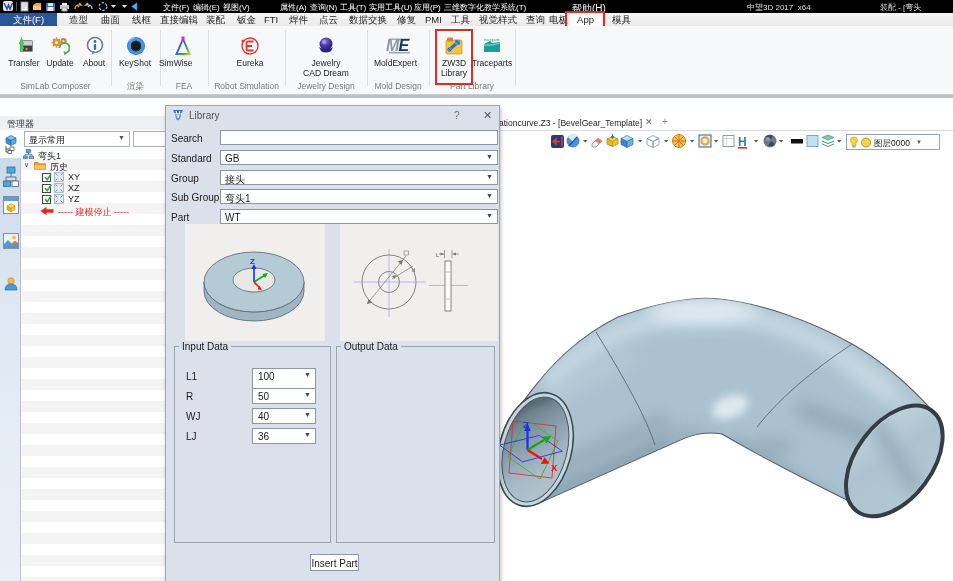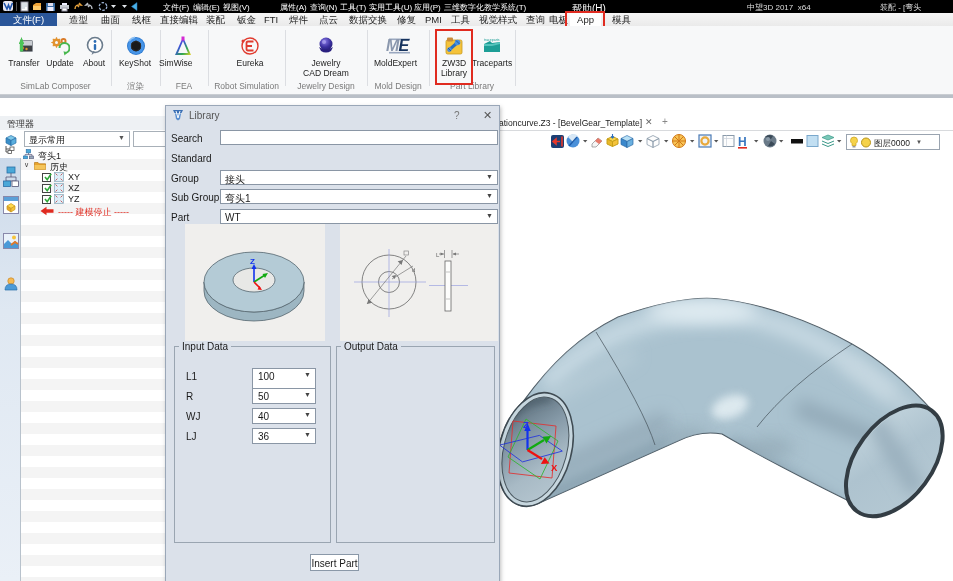--- a/index.html
+++ b/index.html
@@ -448,20 +448,21 @@
       <path d="M1 1 h10 l-1.5 3 h-7 z" fill="#3a6fb5"></path>
       <path d="M3 4.5 h6 l-1 5.5 l-2 1.5 l-2 -1.5 z" fill="#5a8fd0"></path>
       <path d="M4 2 l2 7 l2 -7" stroke="#fff" stroke-width="1" fill="none"></path>
     </svg>
  <span class="abs" style="left:23px;top:4px;color:#555">Library</span>
  <span class="abs" style="left:288px;top:4px;color:#777">?</span>
  <span class="abs" style="left:317px;top:3px;color:#555;font-size:11px">✕</span>
  <span class="abs" style="left:5px;top:27px">Search</span>
  <div class="abs" style="left:54px;top:24px;width:278px;height:15px;background:#fff;border:1px solid #8a96a5"></div>
  <span class="abs" style="left:5px;top:47px">Standard</span>
+ <div class="abs" style="left:54px;top:44px;width:278px;height:15px;background:#fff;border:1px solid #8a96a5;padding:2px 0 0 4px">GB<span style="float:right;margin-right:4px;color:#444;font-size:7px">▼</span></div>
  <span class="abs" style="left:5px;top:67px">Group</span>
  <div class="abs" style="left:54px;top:64px;width:278px;height:15px;background:#fff;border:1px solid #8a96a5;padding:2px 0 0 4px">接头<span style="float:right;margin-right:4px;color:#444;font-size:7px">▼</span></div>
  <span class="abs" style="left:5px;top:86px">Sub Group</span>
  <div class="abs" style="left:54px;top:83px;width:278px;height:15px;background:#fff;border:1px solid #8a96a5;padding:2px 0 0 4px">弯头1<span style="float:right;margin-right:4px;color:#444;font-size:7px">▼</span></div>
  <span class="abs" style="left:5px;top:106px">Part</span>
  <div class="abs" style="left:54px;top:103px;width:278px;height:15px;background:#fff;border:1px solid #8a96a5;padding:2px 0 0 4px">WT<span style="float:right;margin-right:4px;color:#444;font-size:7px">▼</span></div>
 
  <div class="abs" style="left:19px;top:118px;width:140px;height:117px;background:#f0efed"></div>
  <svg class="abs" style="left:19px;top:118px" width="140" height="117" viewBox="0 0 140 117">
   <path d="M19 58 a50 30 0 0 0 100 0 l0 9 a50 30 0 0 1 -100 0 z" fill="#9db6c2" stroke="#55666e" stroke-width="0.8"></path>

